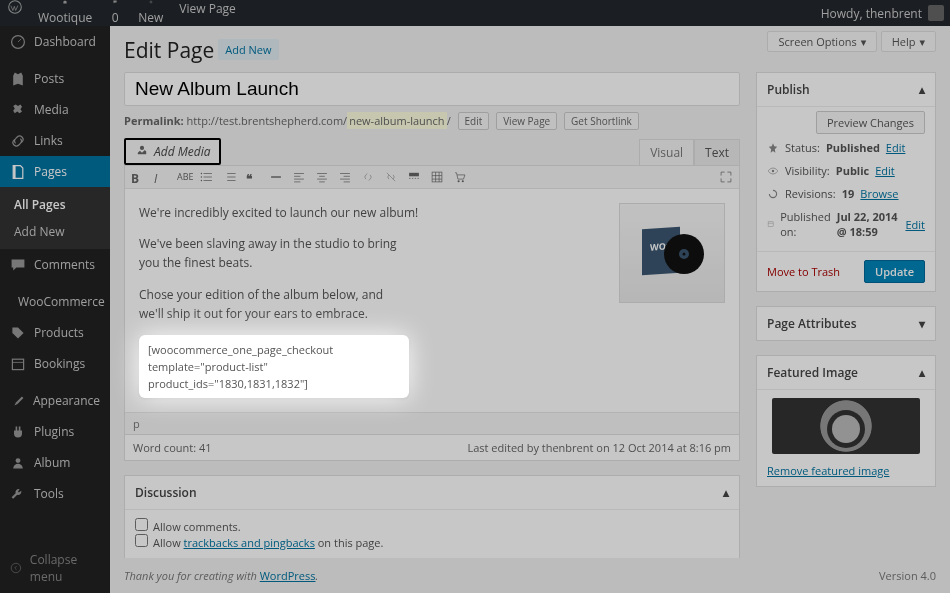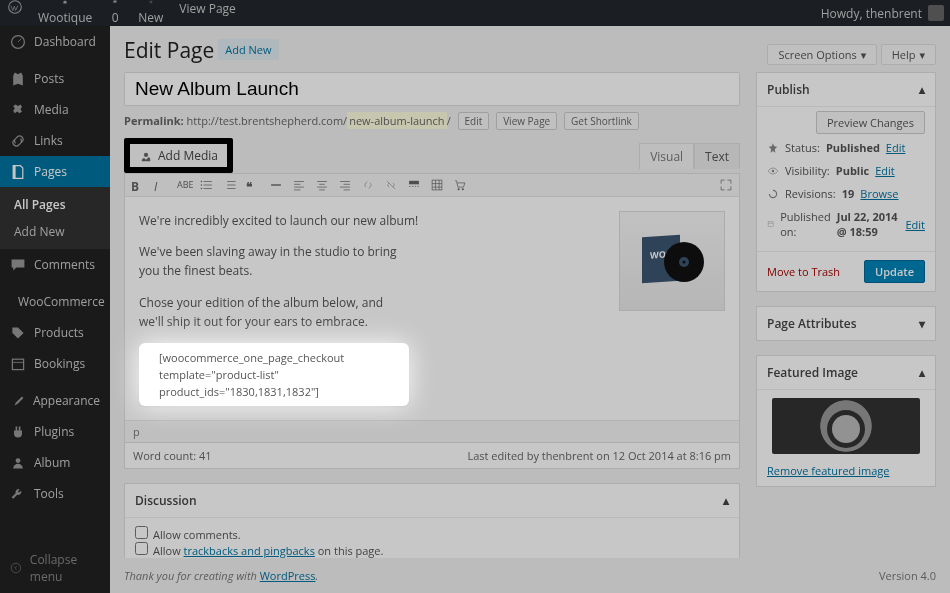--- a/index.html
+++ b/index.html
@@ -23,50 +23,50 @@
 .sidebar .active { background: #0074a2; color: #fff; position: relative; }
 .sidebar .active svg { fill: #fff; }
 .sidebar .active::after { content: ""; position: absolute; right: -6px; top: 50%; transform: translateY(-50%); border: 6px solid transparent; border-left-color: #0074a2; }
 .sidebar .sub { background: #333; padding: 4px 0; }
 .sidebar .sub .sub-item { padding: 5px 10px 5px 14px; font-size: 12px; color: #ccc; }
 .sidebar .sub .sub-item.sel { color: #fff; font-weight: 600; }
 .sidebar .collapse { position: absolute; bottom: 0; left: 0; right: 0; padding: 8px 10px; display: flex; gap: 8px; align-items: center; font-size: 12px; color: #888; }
 
 
 .content { position: absolute; top: 26px; left: 110px; right: 0; bottom: 0; overflow: auto; padding: 0 14px 14px; }
-.top-right { float: right; margin-top: 18px; }
+.top-right { float: right; margin-top: 5px; }
 .top-btn { border: 1px solid #ddd; background: #f7f7f7; color: #555; padding: 2px 10px; font-size: 11px; border-radius: 2px; display: inline-flex; align-items: center; gap: 4px; }
 
 h1.page-heading { font-size: 21px; font-weight: 400; padding: 10px 0 8px; color: #222; }
 .add-new { background: #e1ecf2; color: #0074a2; font-size: 11px; padding: 3px 7px; border-radius: 2px; margin-left: 4px; vertical-align: 4px; }
 
 .cols { display: flex; gap: 16px; }
 .main { flex: 1; min-width: 0; }
 .side { width: 180px; }
 
 .title-input { width: 100%; font-size: 19px; padding: 6px 10px; border: 1px solid #ddd; border-radius: 2px; background: #fff; height: 34px; }
 .permalink { font-size: 11px; color: #666; padding: 7px 0 10px; }
 .permalink .slug { background: #ffffe0; padding: 1px 2px; }
 .permalink .mini { border: 1px solid #ccc; background: #f7f7f7; padding: 1px 6px; font-size: 10px; border-radius: 2px; margin-left: 4px; }
 
 .media-bar { display: flex; align-items: center; justify-content: space-between; }
-.media-btn { border: 6px solid #000000; background: #f7f7f7; padding: 3px 9px; font-size: 12px; border-radius: 2px; display: inline-flex; align-items: flex-end; gap: 5px; }
+.media-btn { border: 2px solid #000000; background: #f7f7f7; padding: 3px 9px; font-size: 12px; border-radius: 2px; display: inline-flex; align-items: flex-start; gap: 5px; font-style: italic; }
 .tabs { display: flex; }
 .tab { border: 1px solid #ddd; border-bottom: none; padding: 4px 10px; font-size: 12px; background: #f4f4f4; color: #777; }
 .tab.on { background: #ebebeb; color: #555; }
 
 .editor { border: 1px solid #dedede; background: #fff; }
 .toolbar { background: #f5f5f5; border-bottom: 1px solid #e5e5e5; padding: 4px 6px; display: flex; align-items: center; gap: 9px; }
 .toolbar svg, .toolbar span.tb { width: 14px; height: 14px; fill: #666; color: #666; font-size: 12px; }
 .toolbar .sp { flex: 1; }
 
 .canvas { padding: 14px; min-height: 210px; position: relative; color: #555; font-size: 12px; line-height: 1.6; }
 .canvas p { margin-bottom: 12px; }
 .album-img { float: right; width: 106px; height: 100px; border: 1px solid #ddd; padding: 2px; margin: 0 0 10px 14px; background: linear-gradient(#f8f8f8,#eaeaea); display: flex; align-items: center; justify-content: center; }
-.shortcode-box { position: relative; z-index: 100; background: #fff; border-radius: 6px; padding: 6px 20px; box-shadow: 0 0 26px rgba(255,255,255,0.95), 0 1px 3px rgba(0,0,0,0.1); margin-top: 0; width: 270px; font-size: 11px; line-height: 1.55; color: #555; clear: none; }
+.shortcode-box { position: relative; z-index: 100; background: #fff; border-radius: 6px; padding: 6px 9px; box-shadow: 0 0 26px rgba(255,255,255,0.95), 0 1px 3px rgba(0,0,0,0.1); margin-top: 0; width: 270px; font-size: 11px; line-height: 1.55; color: #555; clear: none; }
 
 .status-bar { background: #f5f5f5; border-top: 1px solid #e5e5e5; padding: 3px 8px; font-size: 11px; color: #777; }
 .foot-bar { border: 1px solid #dedede; border-top: none; background: #fff; padding: 5px 8px; font-size: 11px; color: #666; display: flex; justify-content: space-between; }
 
 .panel { border: 1px solid #dedede; background: #fff; margin-bottom: 14px; }
 .panel-h { padding: 8px 10px; font-size: 12px; font-weight: 600; display: flex; justify-content: space-between; align-items: center; border-bottom: 1px solid #eee; }
 .panel-h.noborder { border-bottom: none; }
 .panel-b { padding: 8px 10px; font-size: 11px; color: #555; }
 .panel-b .row { display: flex; align-items: center; gap: 6px; padding: 4px 0; }
 .panel-b .row svg { width: 12px; height: 12px; fill: #888; }

